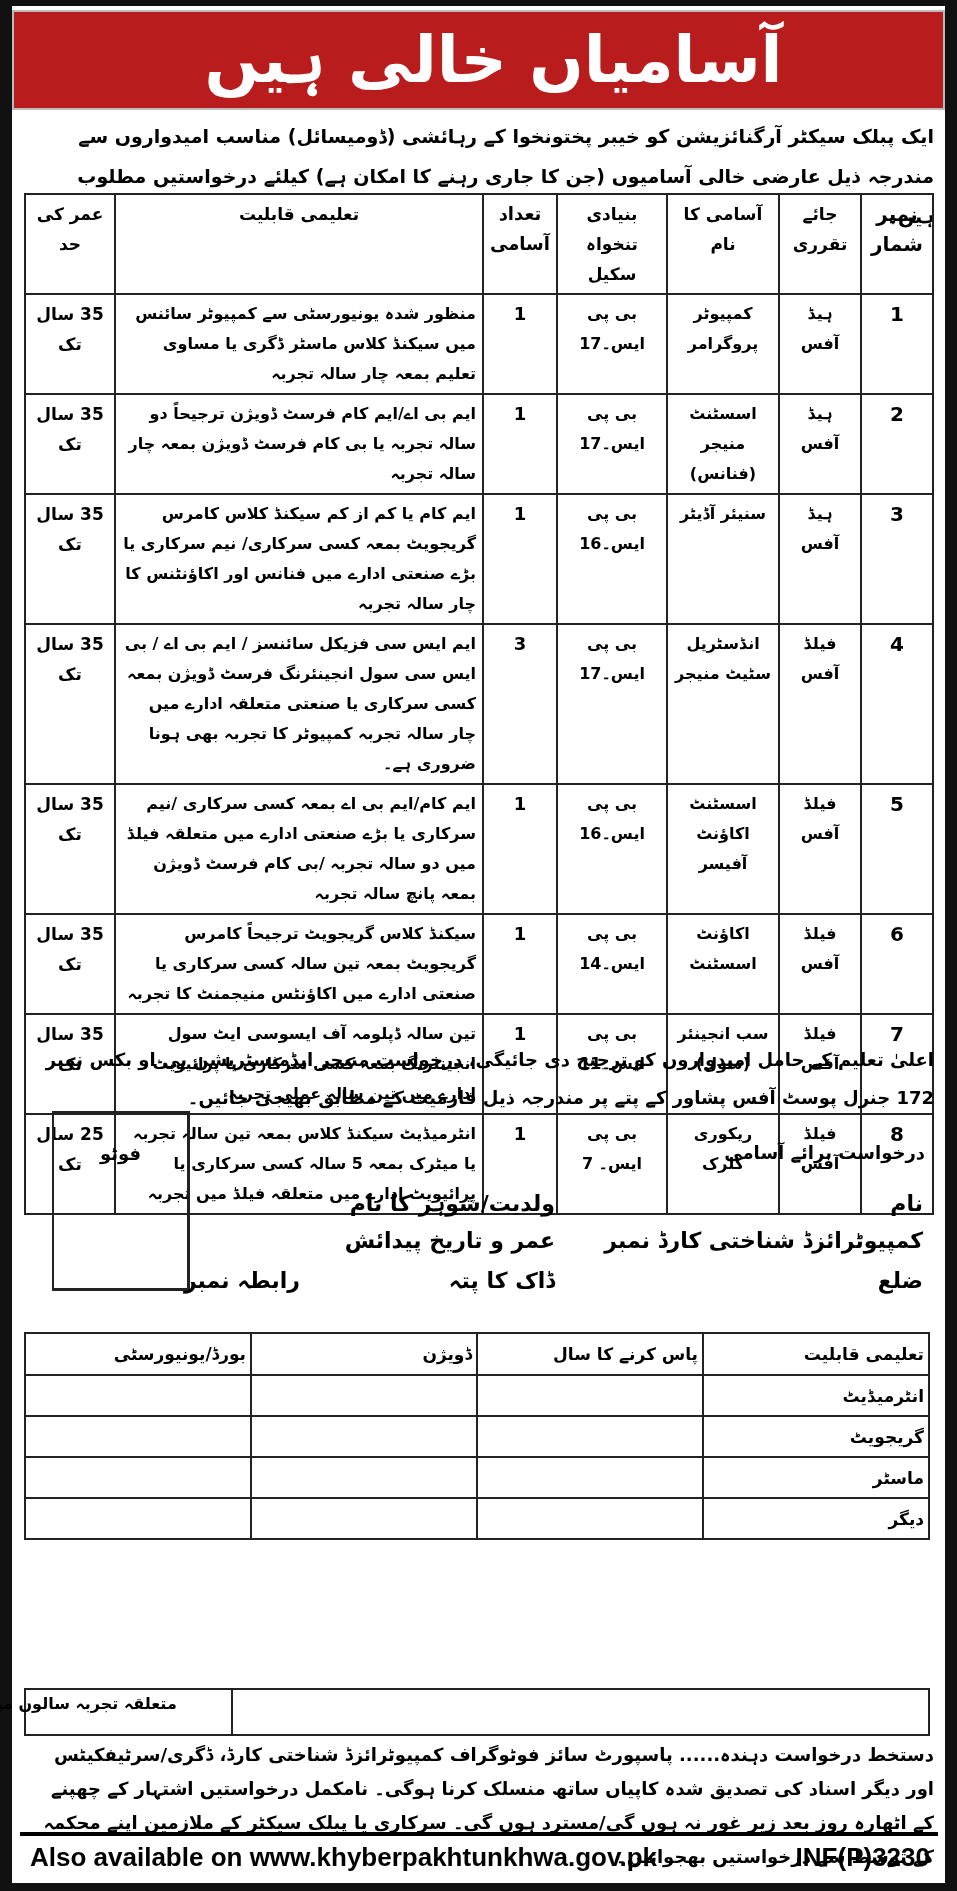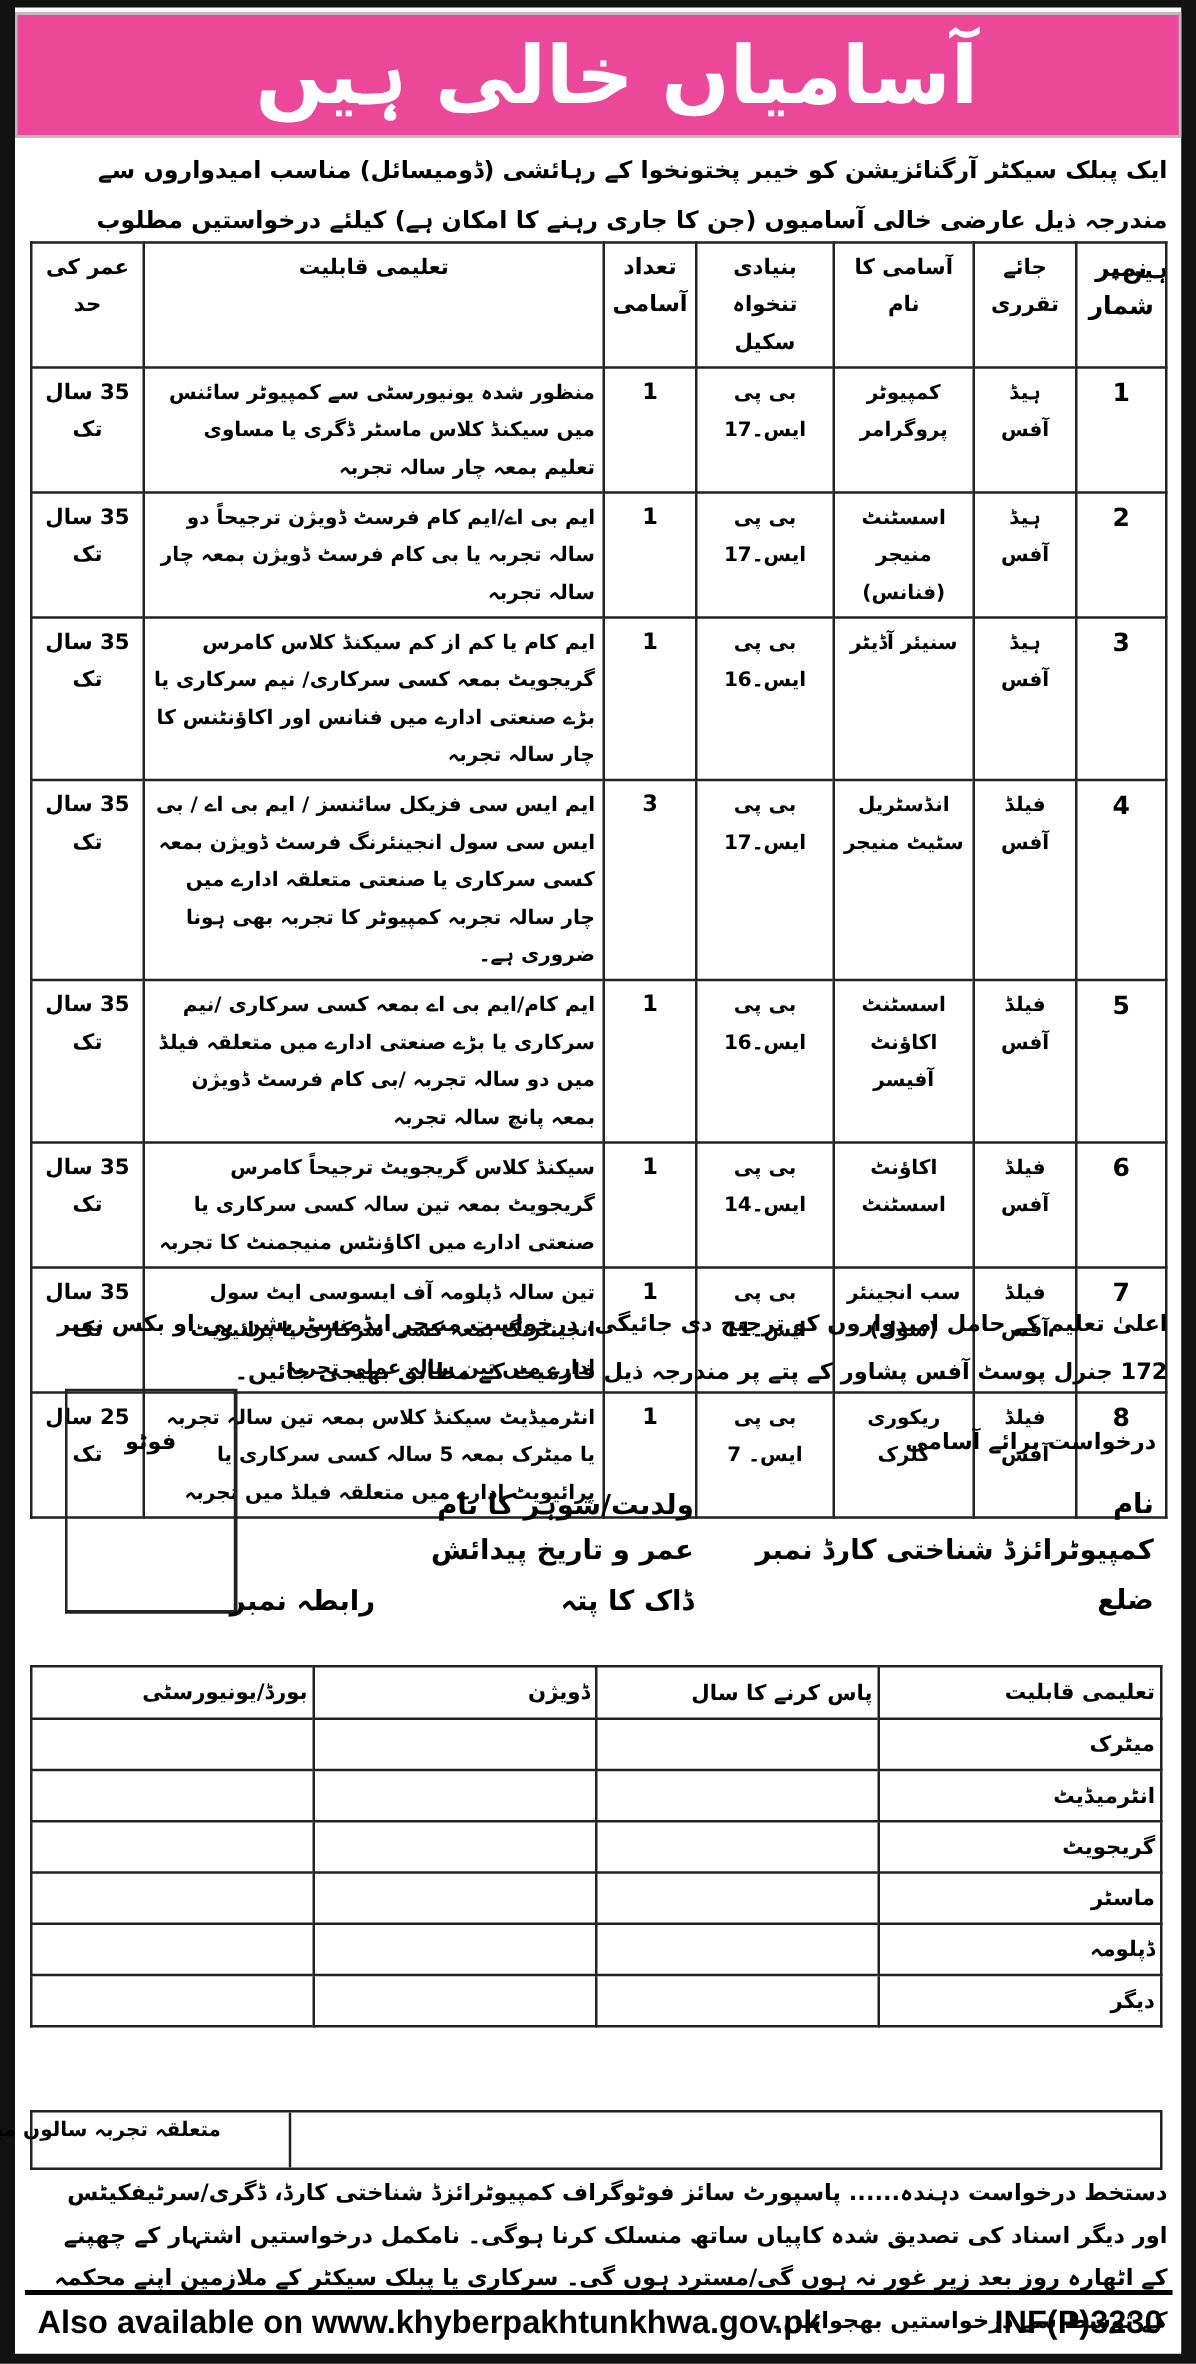--- a/index.html
+++ b/index.html
@@ -1,19 +1,19 @@
 <!DOCTYPE html>
 <html><head>
 <meta charset="utf-8">
 <style>
   html, body { margin:0; padding:0; background:#ffffff; }
   body { width:957px; height:1891px; overflow:hidden; font-family:"DejaVu Sans", sans-serif; color:#000; }
   .frame { position:absolute; left:0; top:0; width:957px; height:1891px; box-sizing:border-box; border:12px solid #111; border-top-width:6px; border-bottom-width:8px; background:#fff; }
   .inner { position:absolute; left:12px; top:6px; width:933px; height:1877px; }
-  .title-band { position:absolute; left:0; top:4px; width:933px; height:100px; background:#ec4899; color:#fff; display:flex; align-items:center; justify-content:center; font-size:64px; font-weight:bold; direction:rtl; letter-spacing:2px; border:2px solid #bbb; box-sizing:border-box;padding-left:30px; }
+  .title-band { position:absolute; left:0; top:4px; width:933px; height:100px; background:#b91c1c; color:#fff; display:flex; align-items:center; justify-content:center; font-size:64px; font-weight:bold; direction:rtl; letter-spacing:2px; border:2px solid #bbb; box-sizing:border-box;padding-left:30px; }
   .intro { position:absolute; left:12px; top:110px; width:910px; direction:rtl; text-align:right; font-size:19px; line-height:40px; font-weight:bold; }
   table { border-collapse:collapse; direction:rtl; }
   .main-table { position:absolute; left:12px; top:187px; width:910px; }
   .main-table td, .main-table th { border:2px solid #222; font-weight:bold; vertical-align:top; padding:4px 6px; font-size:16px; line-height:30px; }
   .main-table th { font-size:17px; text-align:center; height:74px; }
   .c-no { width:58px; text-align:center; font-size:20px !important; }
   .c-place { width:68px; text-align:center; }
   .c-post { width:98px; text-align:center; }
   .c-scale { width:96px; text-align:center; }
   .c-count { width:30px; text-align:center; font-size:18px !important; }
@@ -149,45 +149,33 @@
 
   <table class="edu-table">
     <tbody>
         <tr>
       <th style="width:25%">تعلیمی قابلیت</th>
       <th style="width:25%">پاس کرنے کا سال</th>
       <th style="width:25%">ڈویژن</th>
       <th style="width:25%">بورڈ/یونیورسٹی</th>
     </tr>
     <tr>
-      <td>میٹرک</td>
-      <td></td>
-          <td></td>
-          <td></td>
-    </tr>
-    <tr>
       <td>انٹرمیڈیٹ</td>
       <td></td>
           <td></td>
           <td></td>
     </tr>
     <tr>
       <td>گریجویٹ</td>
       <td></td>
           <td></td>
           <td></td>
     </tr>
     <tr>
       <td>ماسٹر</td>
-      <td></td>
-          <td></td>
-          <td></td>
-    </tr>
-    <tr>
-      <td>ڈپلومہ</td>
       <td></td>
           <td></td>
           <td></td>
     </tr>
     <tr>
       <td>دیگر</td>
       <td></td>
           <td></td>
           <td></td>
     </tr>

